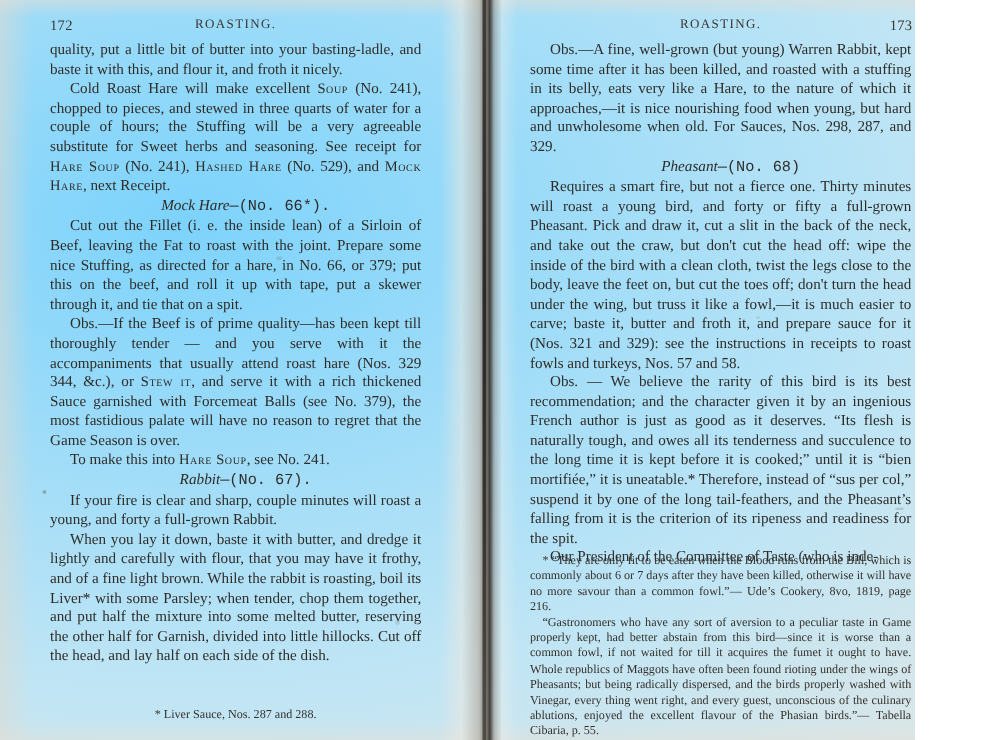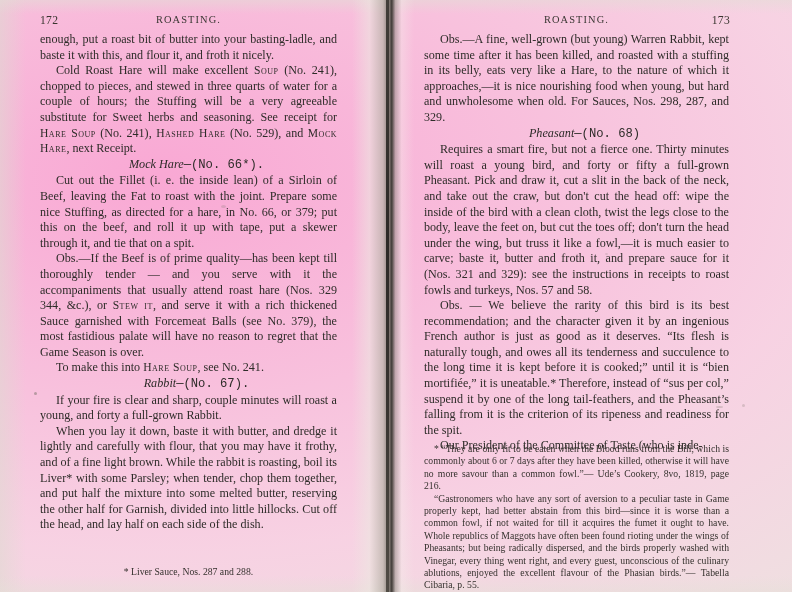--- a/index.html
+++ b/index.html
@@ -2,24 +2,24 @@
 <html><head>
 <meta charset="utf-8">
 <style>
   html, body {
     margin: 0;
     padding: 0;
     background: #ffffff;
   }
   #scan {
     position: relative;
-    width: 792px;
+    width: 732px;
     height: 592px;
     overflow: hidden;
-    background: #f9a8d4;
+    background: #7dd3fc;
     font-family: "Liberation Serif", "DejaVu Serif", serif;
     color: #2b2a28;
     -webkit-font-smoothing: antialiased;
   }
 
   
   .paper-tint {
     position: absolute;
     inset: 0;
     background:
@@ -182,21 +182,21 @@
 
 <div id="scan">
 
   <div class="page page-left">
 
     <div class="folio">172</div>
     <div class="runhead">ROASTING.</div>
 
     <div class="textblock body">
 
-      <p class="para noindent">enough, put a roast bit of butter into your basting-ladle, and baste it with this, and flour it, and froth it nicely.</p>
+      <p class="para noindent">quality, put a little bit of butter into your basting-ladle, and baste it with this, and flour it, and froth it nicely.</p>
 
 
       <p class="para">
         <span class="it">Cold Roast Hare</span><span> will make excellent </span><span class="sc">Soup</span><span> (No. 241), chopped to pieces, and stewed in three quarts of water for a couple of hours; the </span><span class="it">Stuffing</span><span> will be a very agreeable substitute for Sweet herbs and seasoning. See receipt for </span><span class="sc">Hare Soup</span><span> (No. 241), </span><span class="sc">Hashed Hare</span><span> (No. 529), and </span><span class="sc">Mock Hare</span><span>, next Receipt.</span>
       </p>
 
       <p class="para heading">
         <span>Mock Hare</span><span class="rom">—(No. 66*).</span>
       </p>
 

